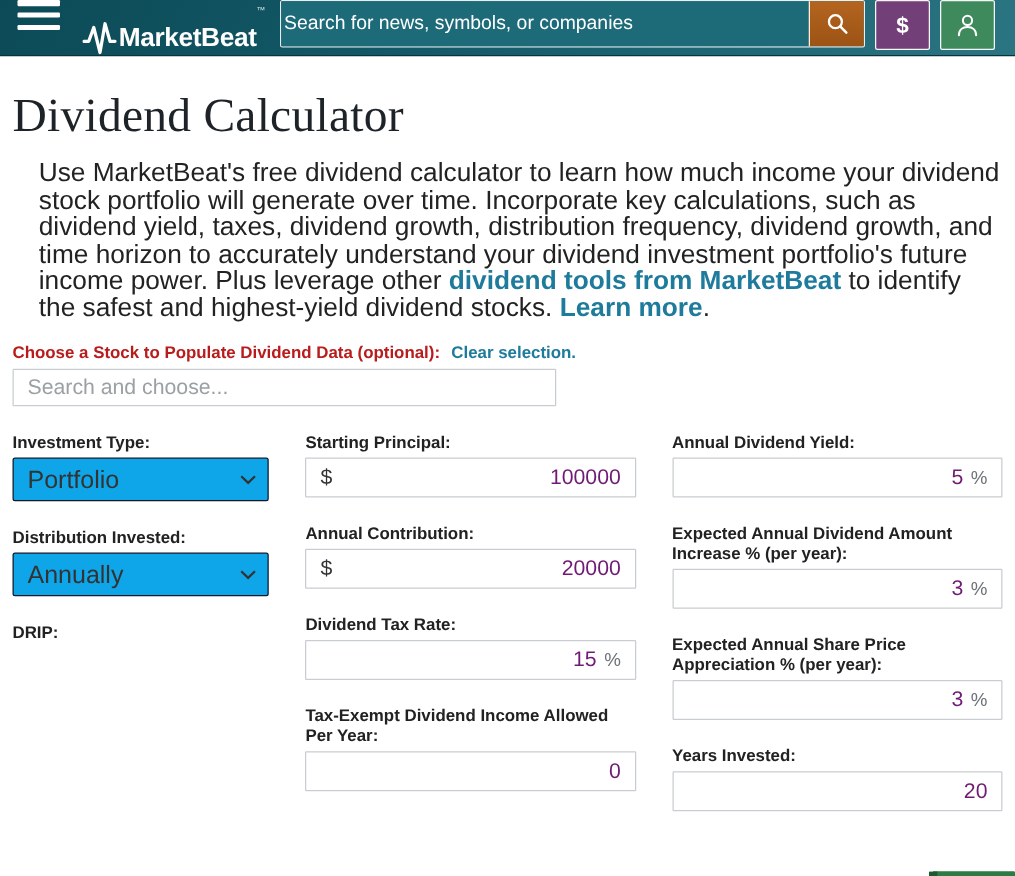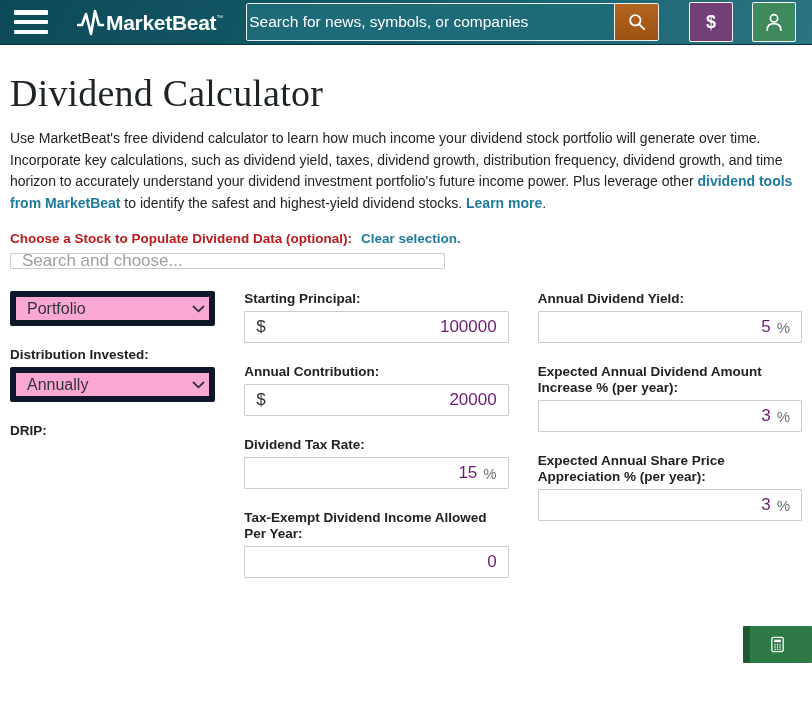--- a/index.html
+++ b/index.html
@@ -7,24 +7,23 @@
   body {
     width:812px; height:701px; overflow:hidden;
     font-family:"Liberation Sans","DejaVu Sans",sans-serif;
     color:#222;
   }
 
   
   .topbar {
     height:45px;
     background:linear-gradient(115deg,#0c4a57 0%,#145a68 45%,#2b7482 100%);
-    display:flex; align-items:center;
+    display:flex; 
     padding:0 16px 0 14px;
     border-bottom:1px solid #09343d;
-    gap:11px;
   }
   .hamburger { width:34px; height:24px; display:flex; flex-direction:column; justify-content:space-between; cursor:pointer; flex:0 0 auto; }
   .hamburger span { display:block; height:4.5px; background:#fff; border-radius:1px; }
   .logo { display:flex; align-items:flex-end; margin-left:18px; flex:0 0 auto; cursor:pointer; }
   .logo svg { display:block; margin-right:1px; }
   .logo-text { color:#fff; font-weight:700; font-size:21px; letter-spacing:-0.3px; line-height:26px; }
   .logo-tm { color:#cfe3e7; font-size:7px; line-height:10px; align-self:flex-start; margin-top:4px; }
 
   .hdr-search { display:flex; margin-left:12px; height:38px; width:492px; border:1px solid rgba(255,255,255,0.9); border-radius:2px; }
   .hdr-search input {
@@ -48,41 +47,41 @@
   .btn-dollar { background:#723f79; }
   .btn-account { background:#3f8a5d; }
 
   
   .main { padding:0 10px; }
   h1.page-title {
     font-family:"Liberation Serif","DejaVu Serif",serif;
     font-weight:500; font-size:38px; color:#1e2328;
     margin:26px 0 13px; letter-spacing:0.2px;
   }
-  .intro { font-size:14px; line-height:21.5px; color:#222; margin-bottom:17px; max-width:795px; }
+  .intro { font-size:21px; line-height:21.5px; color:#222; margin-bottom:17px; max-width:795px;margin-left:21px; }
   .intro a { color:#1e7b9c; font-weight:700; text-decoration:none; cursor:pointer; }
 
   .stock-row { display:flex; align-items:baseline; margin-bottom:6px; }
   .stock-label { font-size:13.5px; font-weight:700; color:#b91c1c; }
   .clear-link { font-size:13.5px; font-weight:700; color:#1e7b9c; margin-left:9px; text-decoration:none; cursor:pointer; }
   .stock-search input {
-    width:435px; height:16px; border:1px solid #c9cdd1; border-radius:1px;
+    width:435px; height:30px; border:1px solid #c9cdd1; border-radius:1px;
     font-size:17px; color:#ef4444; padding:0 11px; outline:none;
     font-family:"Liberation Sans","DejaVu Sans",sans-serif;
   }
   .stock-search input::placeholder { color:#9aa0a4; opacity:1; }
 
   .form-grid { display:grid; grid-template-columns:repeat(3,1fr); column-gap:29px; margin-top:21px; }
   .field { margin-bottom:21px; }
   .field .flabel { display:block; font-size:13.5px; font-weight:700; color:#222; line-height:16px; margin-bottom:4px; }
 
   .sel-wrap { position:relative; }
   .sel-wrap select {
-    width:100%; height:35px; border:6px solid #0f172a; border-radius:2px;
-    background:#f9a8d4; font-size:16px; color:#333; padding:0 28px 0 11px;
+    width:100%; height:35px; border:1px solid #0f172a; border-radius:2px;
+    background:#0ea5e9; font-size:20px; color:#333; padding:0 28px 0 11px;
     appearance:none; -webkit-appearance:none; outline:none; cursor:pointer;
     font-family:"Liberation Sans","DejaVu Sans",sans-serif;
   }
   .sel-chevron { position:absolute; right:10px; top:14px; pointer-events:none; }
 
   .inp-wrap {
     display:flex; align-items:center; height:32px;
     border:1px solid #c9cdd1; border-radius:1px; background:#fff; padding:0 11px;
   }
   .inp-wrap input {
@@ -154,20 +153,21 @@
     <a class="clear-link">Clear selection.</a>
   </div>
   <div class="stock-search">
     <input type="text" placeholder="Search and choose..." style="">
   </div>
 
   <div class="form-grid">
 
     <div class="fcol">
       <div class="field">
+        <span class="flabel">Investment Type:</span>
         <div class="sel-wrap">
           <select>
             <option>Portfolio</option>
           </select>
           <svg class="sel-chevron" width="13" height="8" viewBox="0 0 13 8">
             <path d="M1 1 L6.5 6.3 L12 1" fill="none" stroke="#333" stroke-width="1.8"></path>
           </svg>
         </div>
       </div>
       <div class="field">
@@ -229,20 +229,26 @@
         <div class="inp-wrap">
           <input type="text" value="3" style="">
           <span class="suffix">%</span>
         </div>
       </div>
       <div class="field">
         <span class="flabel">Expected Annual Share Price Appreciation % (per year):</span>
         <div class="inp-wrap">
           <input type="text" value="3" style="">
           <span class="suffix">%</span>
+        </div>
+      </div>
+      <div class="field">
+        <span class="flabel">Years Invested:</span>
+        <div class="inp-wrap">
+          <input type="text" value="20" style="">
         </div>
       </div>
     </div>
   </div>
 
   <div class="action-row">
     <button class="calc-btn">
       <svg width="17" height="17" viewBox="0 0 24 24">
         <rect x="4" y="2" width="16" height="20" rx="2" fill="none" stroke="#ffffff" stroke-width="1.8"></rect>
         <rect x="7.2" y="5.2" width="9.6" height="3.6" fill="#ffffff"></rect>

